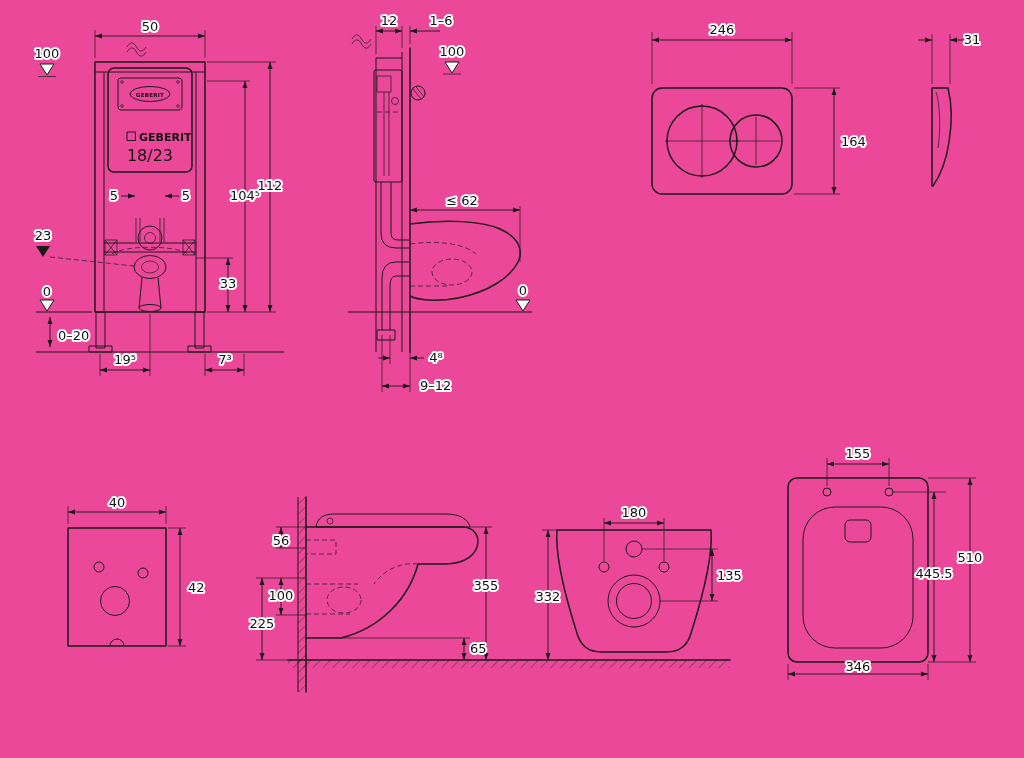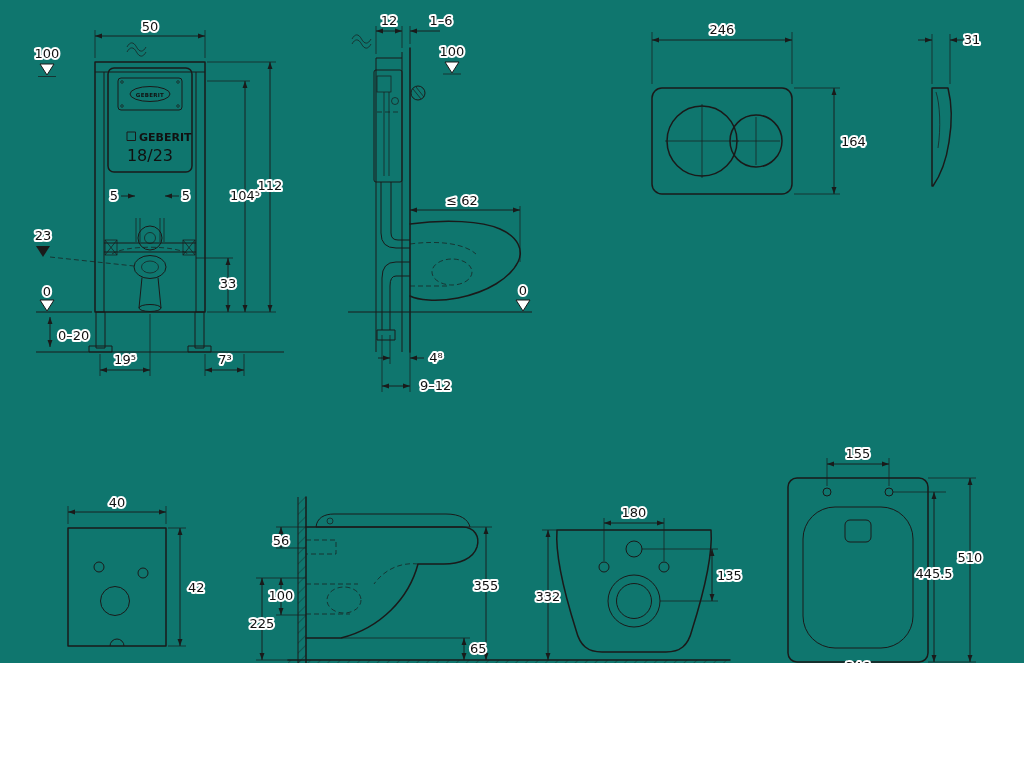--- a/index.html
+++ b/index.html
@@ -1,16 +1,16 @@
 <!DOCTYPE html>
 <html><head>
 <meta charset="utf-8">
 <style>
   html,body{margin:0;padding:0;background:#fff}
-  .stage{position:relative;width:1024px;height:663px;background:#0f766e;overflow:hidden}
+  .stage{position:relative;width:1024px;height:758px;background:#ec4899;overflow:hidden}
   svg{display:block}
   .o{stroke:#1a1a1a;stroke-width:1.5;fill:none;stroke-linecap:round;stroke-linejoin:round}
   .m{stroke:#1a1a1a;stroke-width:1;fill:none;stroke-linejoin:round}
   .t{stroke:#1a1a1a;stroke-width:.7;fill:none}
   .d{stroke:#1a1a1a;stroke-width:.9;fill:none}
   .dash{stroke-dasharray:5 3}
   .cl{stroke-dasharray:11 3 2.5 3;stroke-width:.7}
   .lb{font:13px "DejaVu Sans",sans-serif;fill:#111;text-anchor:middle;paint-order:stroke;stroke:#fff;stroke-width:4px;stroke-linejoin:round}
   .as{text-anchor:start}
   .lg{font:bold 5.5px "DejaVu Sans",sans-serif;fill:#111;text-anchor:middle;letter-spacing:.3px}

